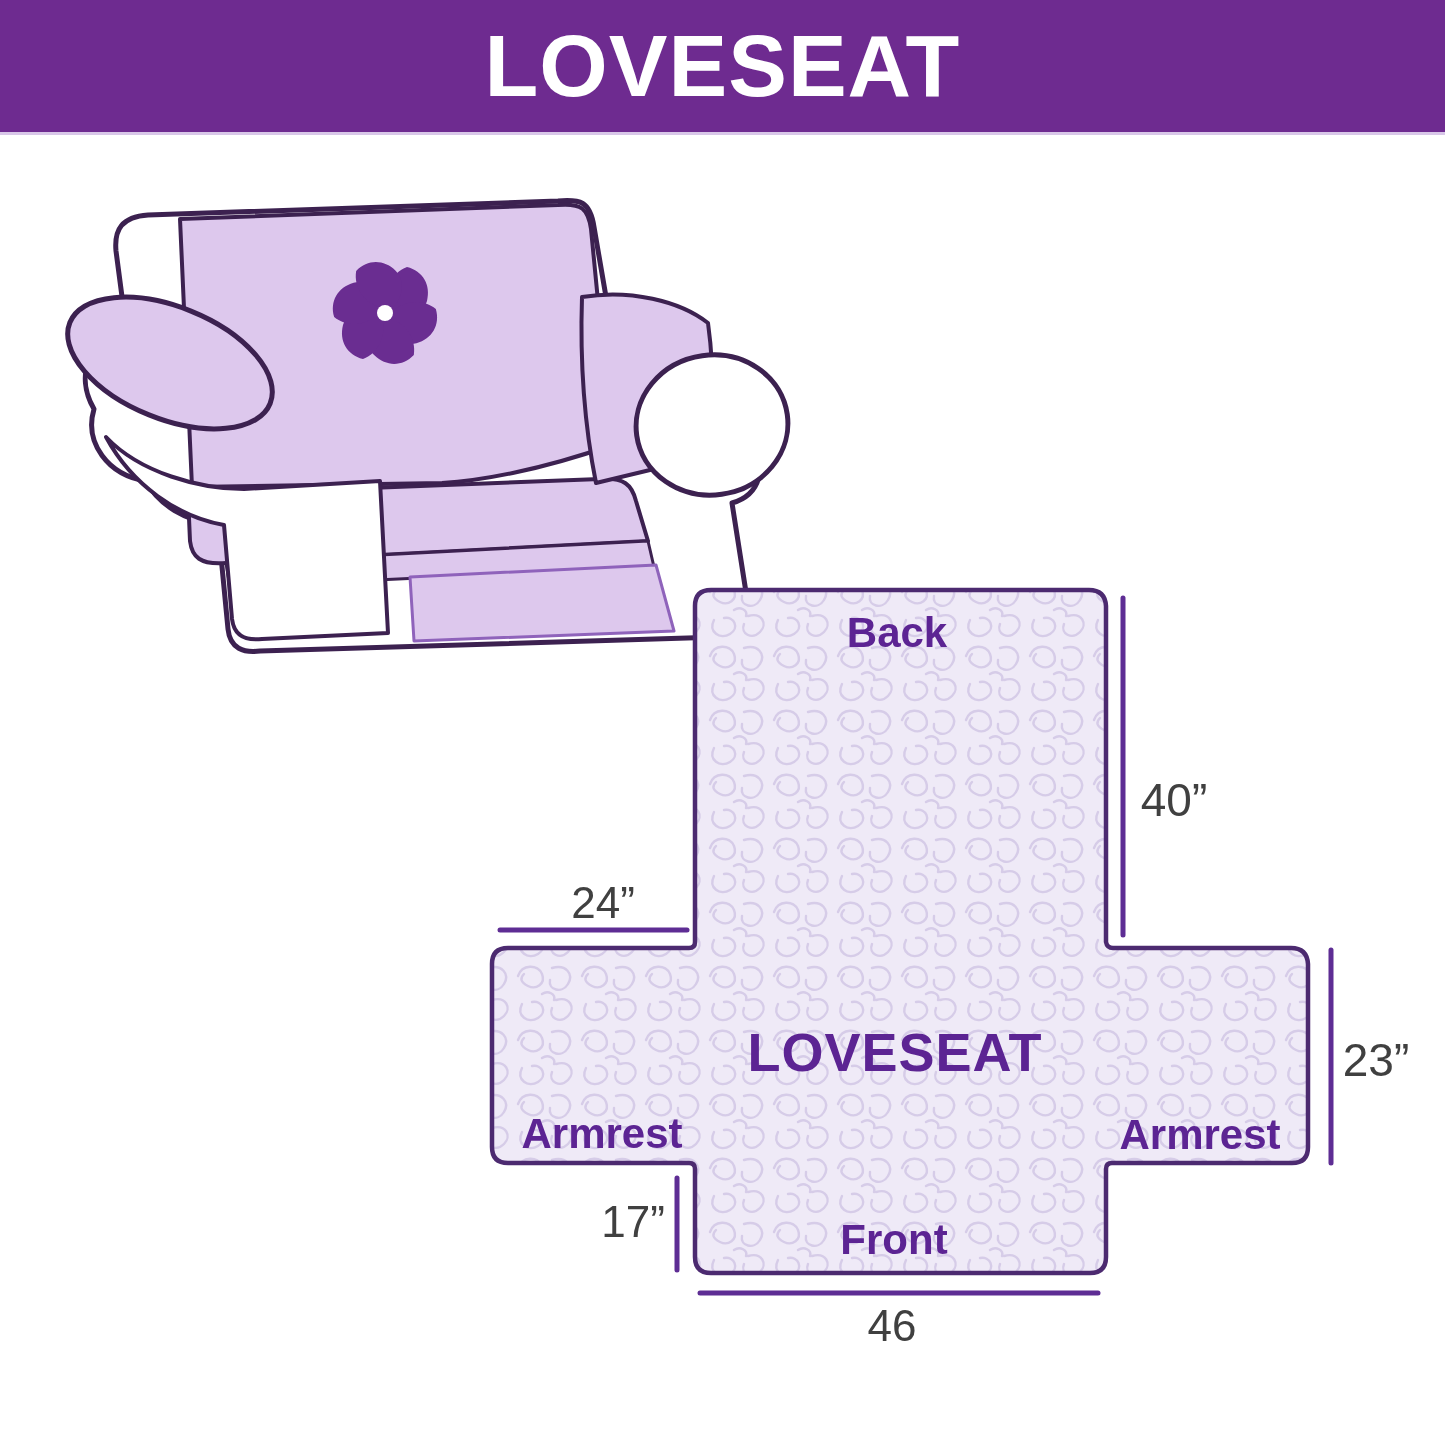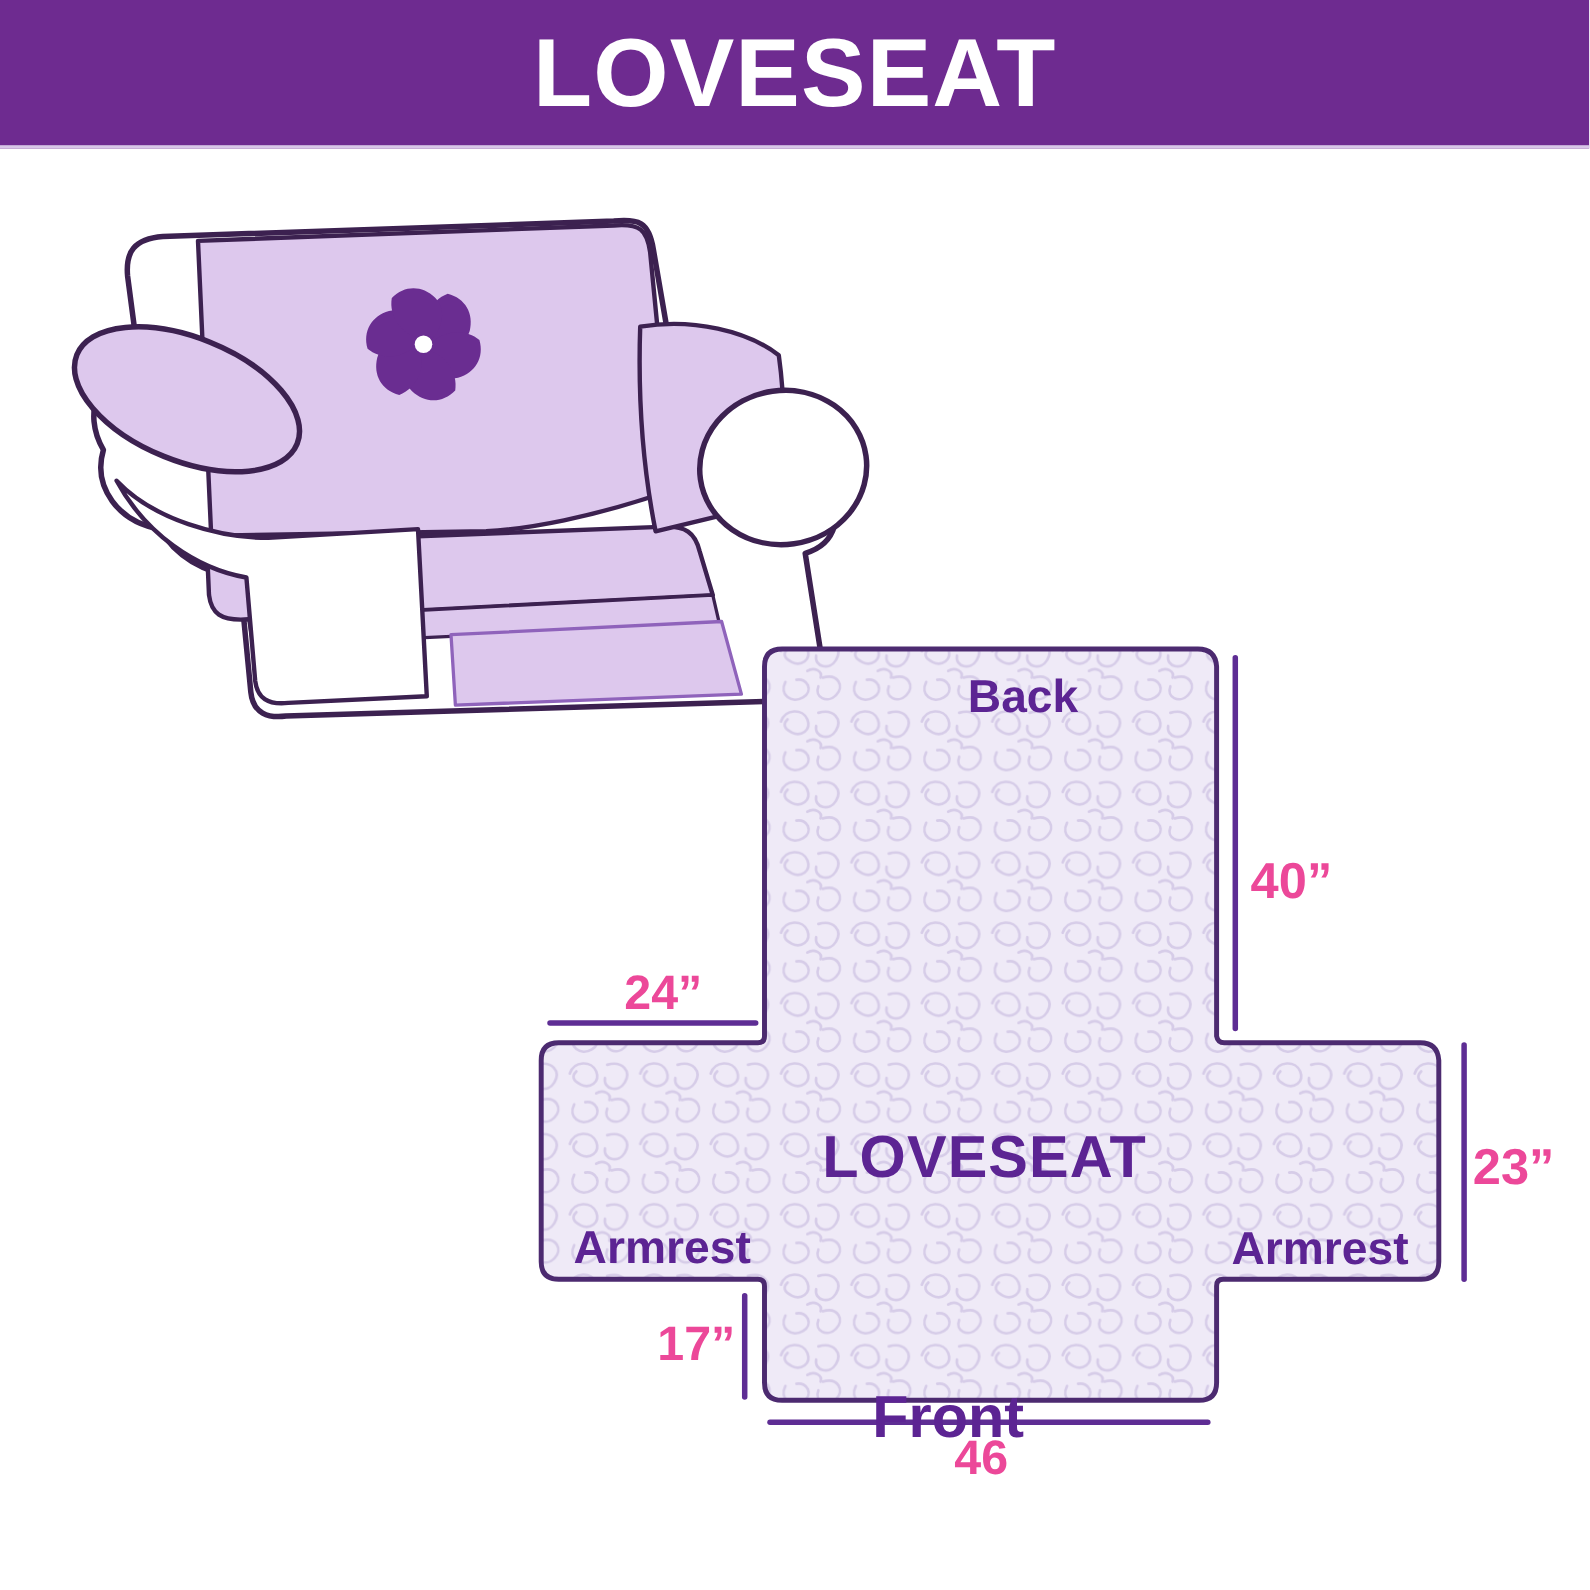--- a/index.html
+++ b/index.html
@@ -20,28 +20,28 @@
     line-height:1;
   }
   
   .couch-svg { position:absolute; left:60px; top:185px; width:740px; height:470px; }
   .diagram-svg { position:absolute; left:0; top:0; width:1445px; height:1445px; }
   
   .dlabel {
     position:absolute; transform:translate(-50%,-50%);
     color:#5C2493; font-weight:bold; white-space:nowrap; line-height:1;
   }
-  .lbl-back     { left:897px;  top:633px;  font-size:42px;margin-left:33px; }
+  .lbl-back     { left:897px;  top:633px;  font-size:42px; }
   .lbl-center   { left:895px;  top:1052px; font-size:54px; letter-spacing:1px; }
   .lbl-arm-l    { left:602px;  top:1134px; font-size:42px; }
   .lbl-arm-r    { left:1200px; top:1135px; font-size:42px; }
-  .lbl-front    { left:862px;  top:1240px; font-size:54px;margin-top:48px; }
+  .lbl-front    { left:894px;  top:1240px; font-size:42px; }
   .dim {
     position:absolute; transform:translate(-50%,-50%);
-    color:#ec4899; font-weight:bold; white-space:nowrap; line-height:1;
+    color:#404040; font-weight:normal; white-space:nowrap; line-height:1;
   }
   .dim-40 { left:1174px; top:800px;  font-size:46px; }
   .dim-24 { left:603px;  top:903px;  font-size:44px;text-align:right; }
   .dim-23 { left:1376px; top:1060px; font-size:46px; }
   .dim-13 { left:633px;  top:1222px; font-size:44px; }
   .dim-46 { left:892px;  top:1326px; font-size:44px; }
 </style>
 </head>
 <body>
 

